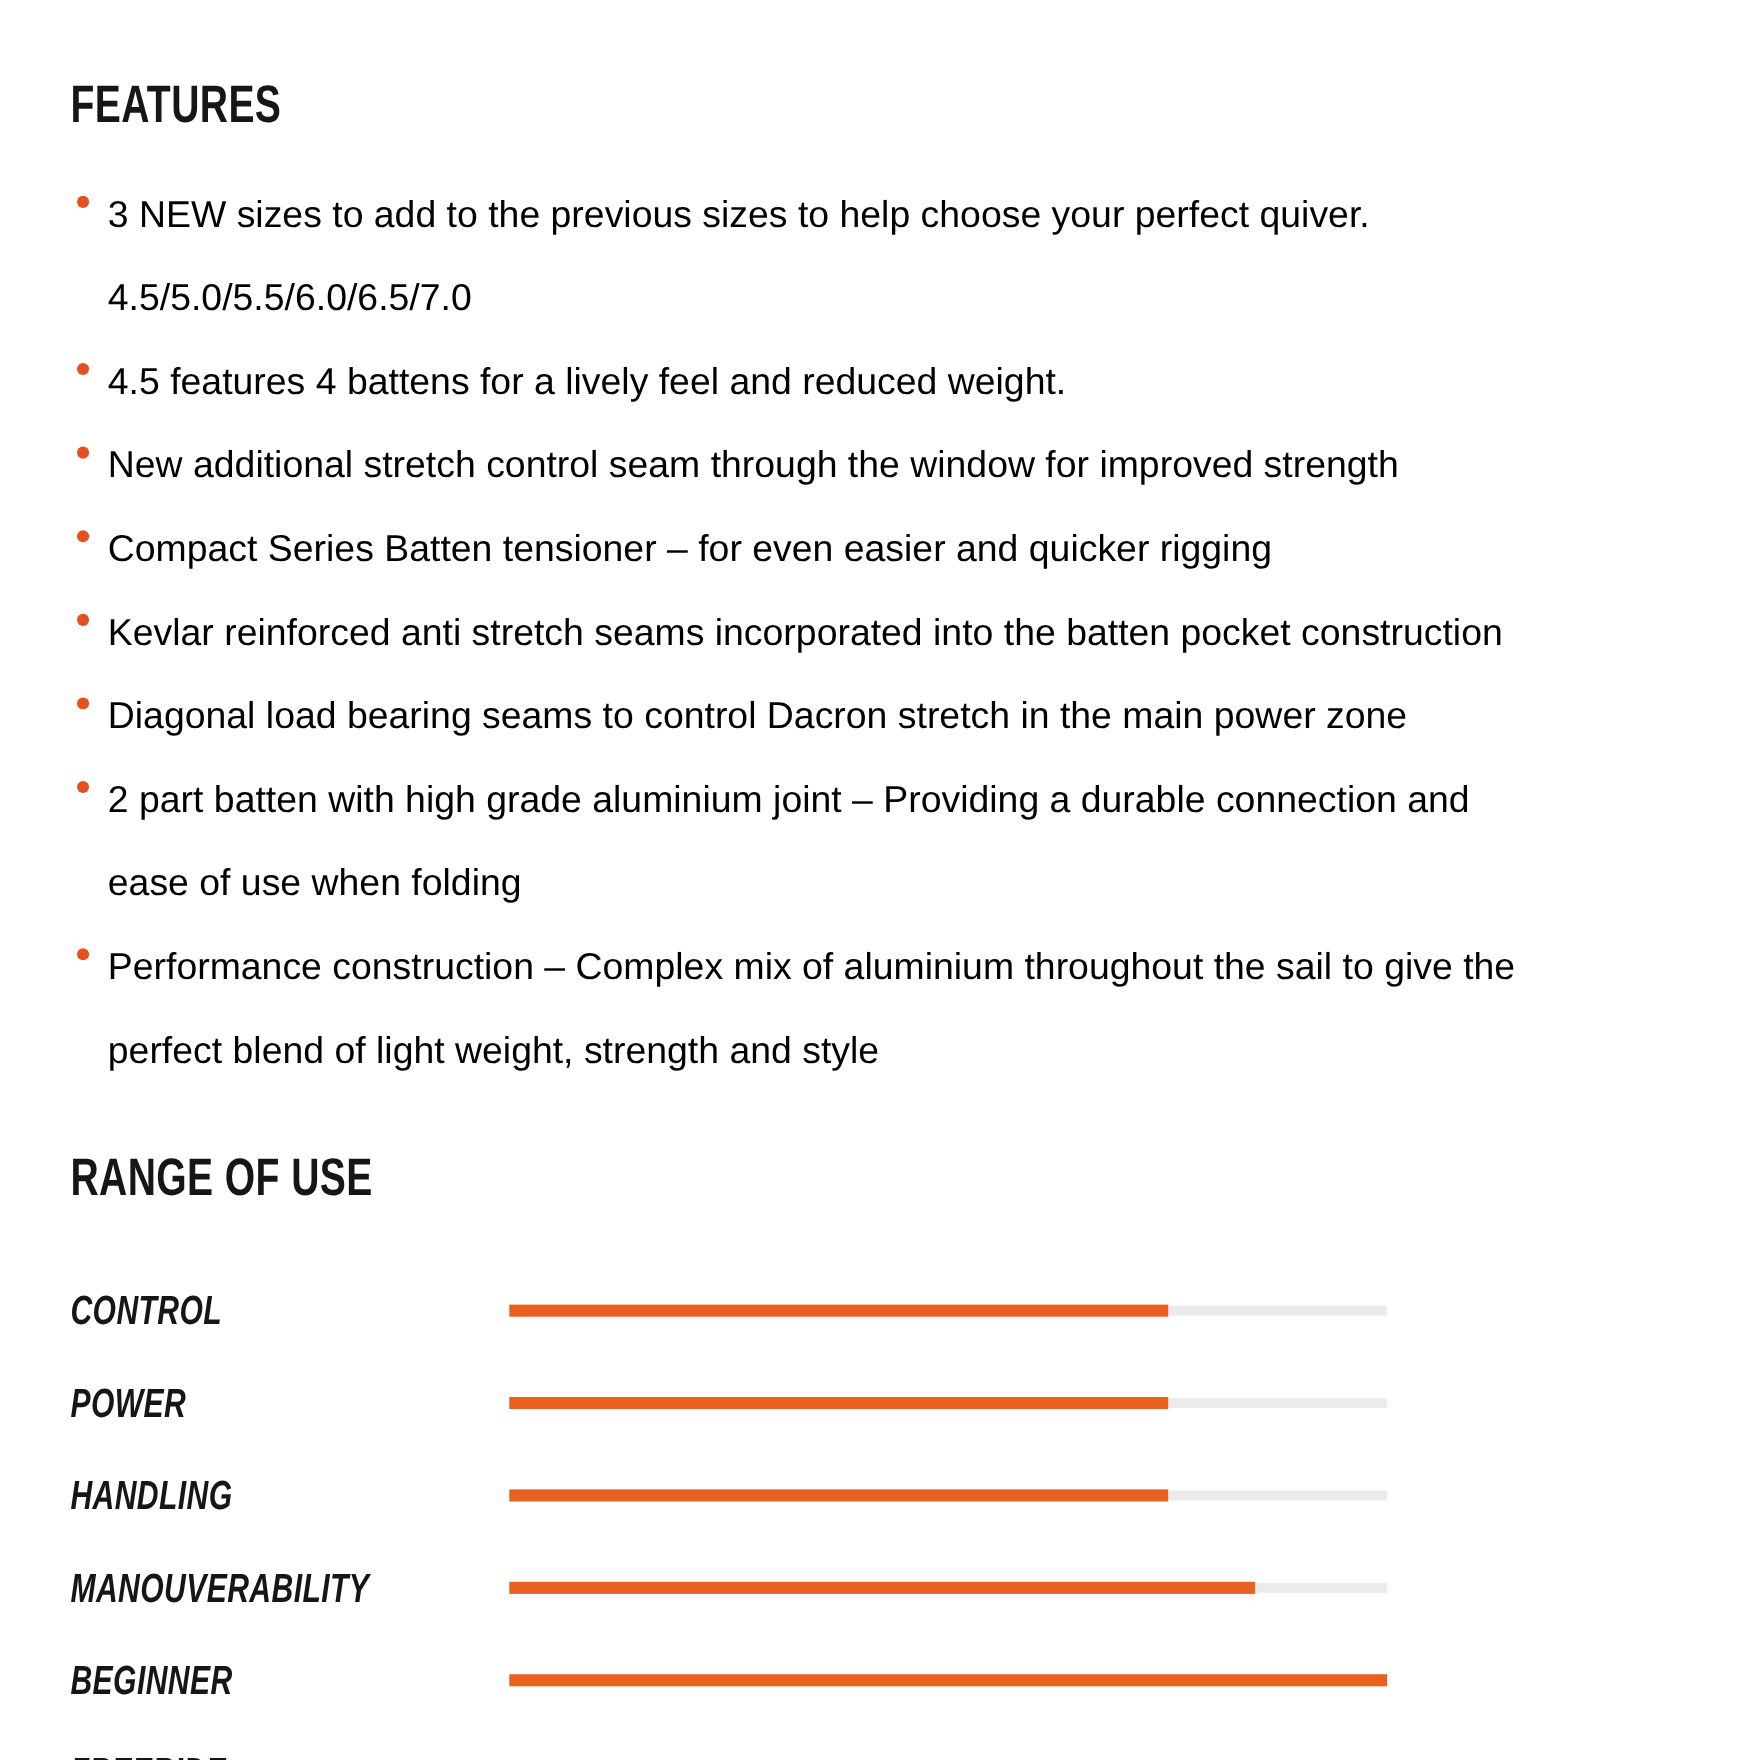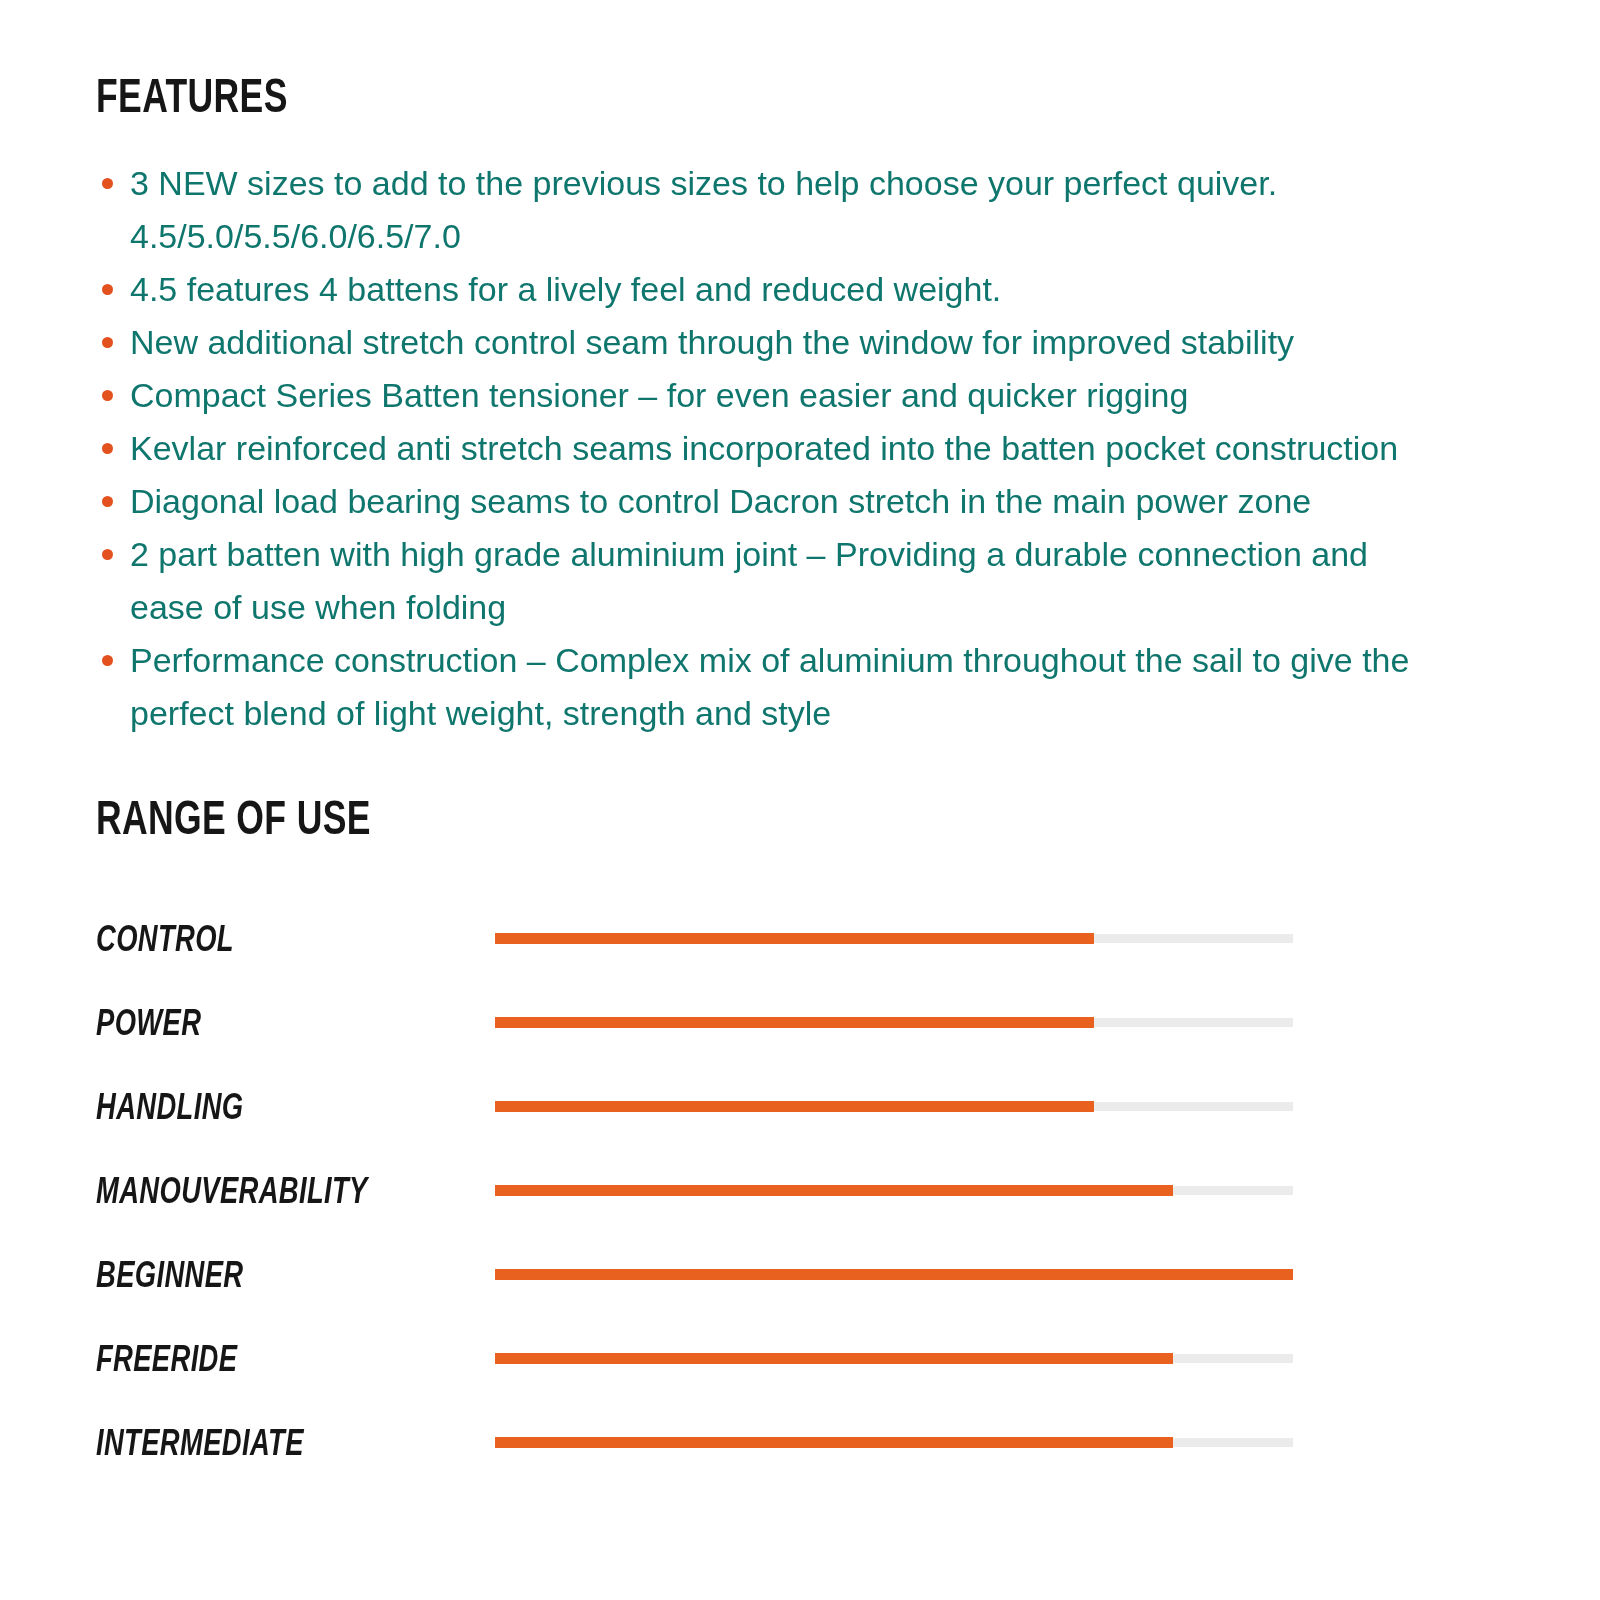--- a/index.html
+++ b/index.html
@@ -2,42 +2,42 @@
 <html><head>
 <meta charset="utf-8">
 <style>
   html,body { margin:0; padding:0; }
   body {
     width:1600px; height:1600px;
     background:#ffffff;
     font-family:"Liberation Sans", sans-serif;
     overflow:hidden;
   }
-  .page { width:1600px; height:1537px; background:#ffffff; box-sizing:border-box; padding:70px 90px 0 96px; }
+  .page { width:1600px; height:1537px; background:#ffffff; box-sizing:border-box; padding:70px 90px 0 64px; }
 
   
   .condensed {
     display:inline-block;
     font-weight:700;
     color:#161616;
     transform:scaleX(0.74);
     transform-origin:0 50%;
     letter-spacing:0.5px;
     white-space:nowrap;
   }
   .section-title { font-size:48px; line-height:1.1; }
 
   
   .features-list {
     list-style:none;
     margin:34px 0 0 0;
     padding:0;
-    color:#0f766e;
+    color:#000000;
     font-size:34px;
-    line-height:53px;
+    line-height:76px;
   }
   .features-list li {
     position:relative;
     padding-left:34px;
     white-space:pre-line;
   }
   .features-list li::before {
     content:"";
     position:absolute;
     left:6px; top:21px;
@@ -77,21 +77,21 @@
 
 <div class="page">
 
   <div>
     <span class="condensed section-title">FEATURES</span>
 
     <ul class="features-list">
         <li>3 NEW sizes to add to the previous sizes to help choose your perfect quiver.
 4.5/5.0/5.5/6.0/6.5/7.0</li>
         <li>4.5 features 4 battens for a lively feel and reduced weight.</li>
-        <li>New additional stretch control seam through the window for improved stability</li>
+        <li>New additional stretch control seam through the window for improved strength</li>
         <li>Compact Series Batten tensioner – for even easier and quicker rigging</li>
         <li>Kevlar reinforced anti stretch seams incorporated into the batten pocket construction</li>
         <li>Diagonal load bearing seams to control Dacron stretch in the main power zone</li>
         <li>2 part batten with high grade aluminium joint – Providing a durable connection and
 ease of use when folding</li>
         <li>Performance construction – Complex mix of aluminium throughout the sail to give the
 perfect blend of light weight, strength and style</li>
       </ul>
   </div>
 

